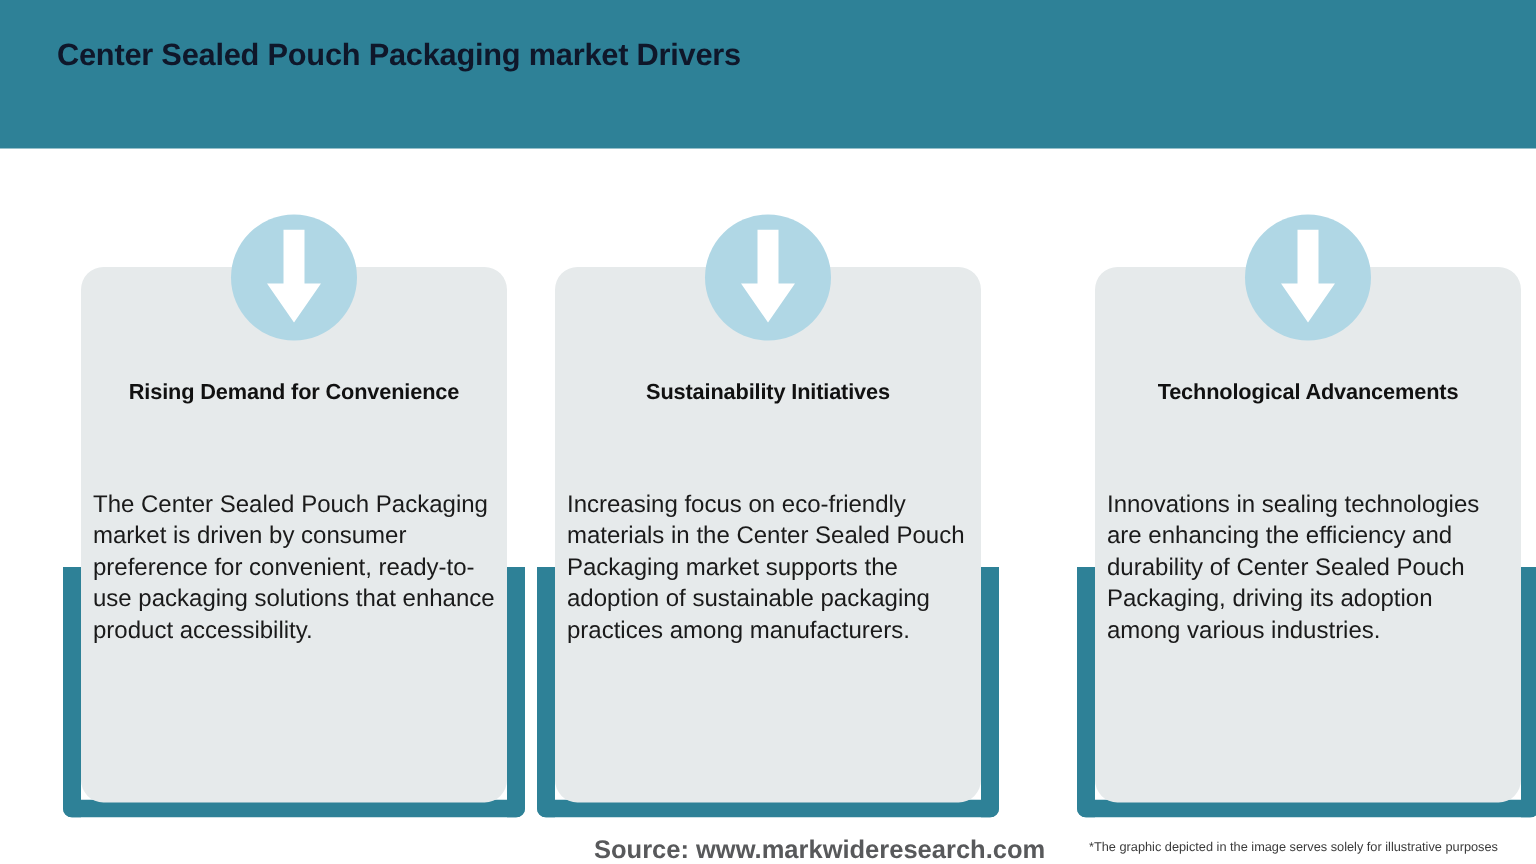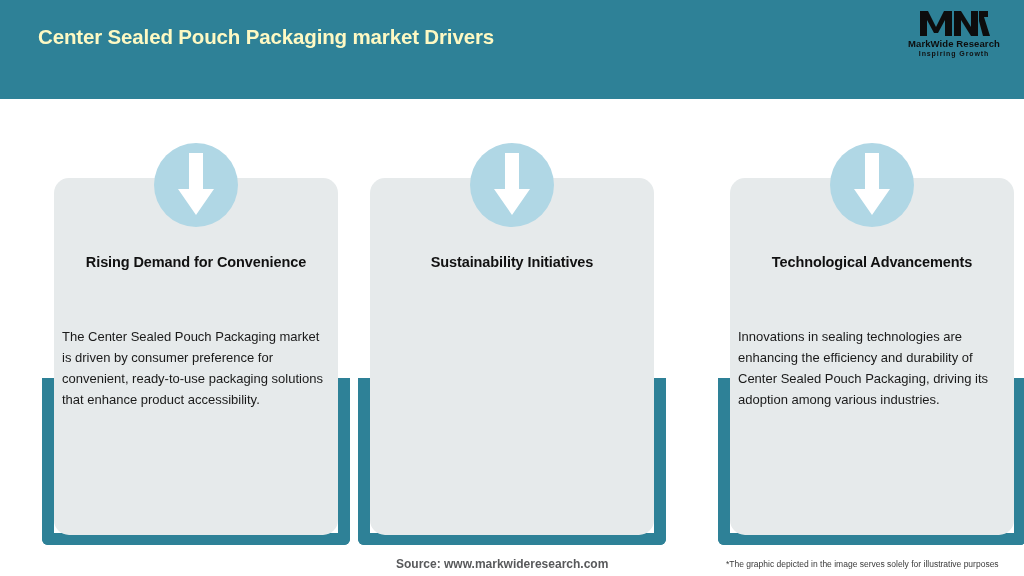--- a/index.html
+++ b/index.html
@@ -23,21 +23,21 @@
     width: 1024px;
     height: 99px;
     background: #2e8197;
   }
   .header-title {
     position: absolute;
     left: 38px;
     top: 25px;
     font-size: 20.5px;
     font-weight: bold;
-    color: #fef9c3;
+    color: #0f172a;
     letter-spacing: -0.15px;
     white-space: nowrap;
   }
 
   
   .logo {
     position: absolute;
     right: 18px;
     top: 8px;
     width: 104px;
@@ -137,63 +137,52 @@
     color: #111111;
     line-height: 25px;
     letter-spacing: -0.1px;
   }
 
   .card-body {
     position: absolute;
     left: 8px;
     top: 148px;
     width: 270px;
-    font-size: 13px;
+    font-size: 16px;
     color: #1a1a1a;
     line-height: 21px;
     text-align: left;
   }
 
   
   .source {
     position: absolute;
     left: 396px;
     top: 557px;
-    font-size: 12px;
+    font-size: 17px;
     font-weight: bold;
     color: #58595b;
     white-space: nowrap;
   }
   .disclaimer {
     position: absolute;
     left: 726px;
     top: 559px;
     font-size: 8.5px;
     color: #3a3a3a;
     white-space: nowrap;
     text-align: right;
   }
 </style>
 </head>
 <body>
 
 <div class="header">
   <div class="header-title">Center Sealed Pouch Packaging market Drivers</div>
 
-  <div class="logo">
-    <span class="logo-mark">
-      <svg width="72" height="30" viewBox="0 0 72 30" aria-hidden="true">
-        <path d="M2 28 L2 3 L10 3 L18 19 L26 3 L34 3 L34 28 L27 28 L27 12 L20 25 L16 25 L9 12 L9 28 Z" fill="#0d0d0d"></path>
-        <path d="M36 3 L43 3 L53 19 L53 3 L60 3 L60 28 L53 28 L43 12 L43 28 L36 28 Z" fill="#0d0d0d"></path>
-        <path d="M61 3 L70 3 L70 9 L66 9 L72 28 L65 28 L61 13 Z" fill="#0d0d0d"></path>
-      </svg>
-    </span>
-    <span class="logo-name">MarkWide Research</span>
-    <span class="logo-tag">Inspiring Growth</span>
-  </div>
 </div>
 
 <div class="cards">
 
   <div class="card-group g0">
     <div class="frame"></div>
     <div class="card">
       <div class="card-heading">Rising Demand for Convenience</div>
       <div class="card-body">The Center Sealed Pouch Packaging market is driven by consumer preference for convenient, ready-to-use packaging solutions that enhance product accessibility.</div>
     </div>
@@ -201,20 +190,21 @@
       <svg width="40" height="64" viewBox="0 0 40 64" aria-hidden="true">
         <path d="M13 0 L27 0 L27 36 L38 36 L20 62 L2 36 L13 36 Z" fill="#ffffff"></path>
       </svg>
     </div>
   </div>
 
   <div class="card-group g1">
     <div class="frame"></div>
     <div class="card">
       <div class="card-heading">Sustainability Initiatives</div>
+      <div class="card-body">Increasing focus on eco-friendly materials in the Center Sealed Pouch Packaging market supports the adoption of sustainable packaging practices among manufacturers.</div>
     </div>
     <div class="icon-circle">
       <svg width="40" height="64" viewBox="0 0 40 64" aria-hidden="true">
         <path d="M13 0 L27 0 L27 36 L38 36 L20 62 L2 36 L13 36 Z" fill="#ffffff"></path>
       </svg>
     </div>
   </div>
 
   <div class="card-group g2">
     <div class="frame"></div>

